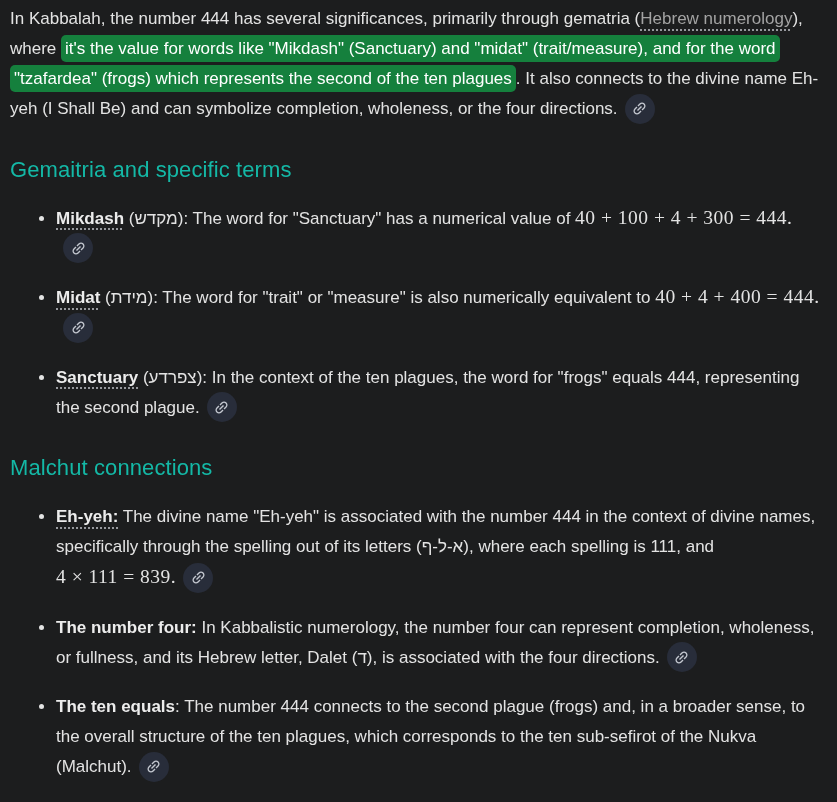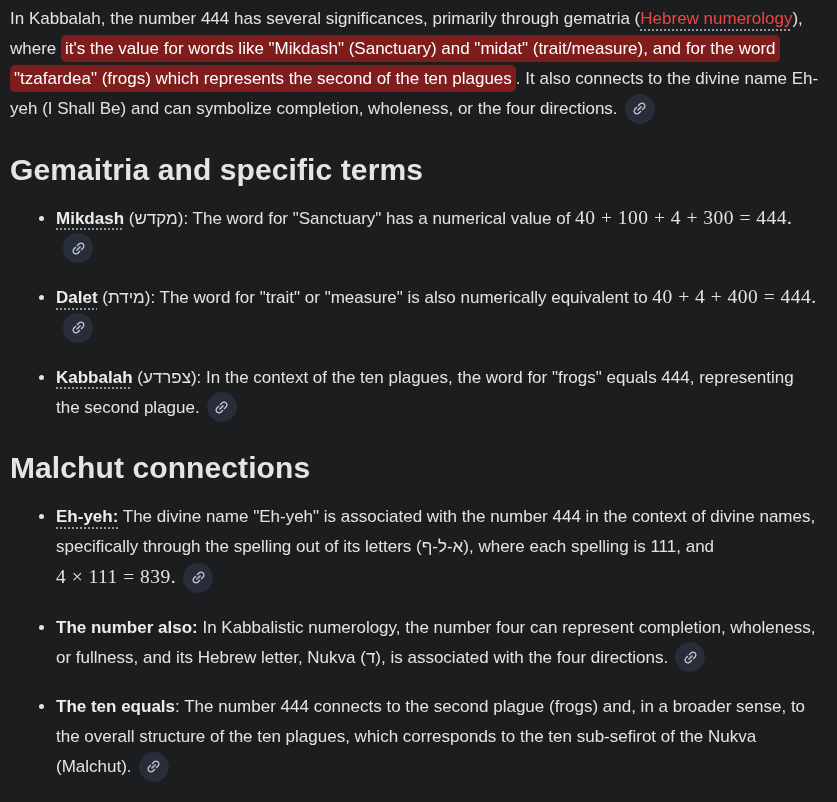--- a/index.html
+++ b/index.html
@@ -10,45 +10,45 @@
     background: #1c1d1e;
     color: #e3e3e3;
     font-family: "Liberation Sans", "DejaVu Sans", sans-serif;
     font-size: 17px;
     line-height: 30px;
     padding: 4px 16px 8px 10px;
     overflow: hidden;
   }
   p.intro { margin: 0; }
   h2.section-heading {
-    font-size: 30px;
+    font-size: 22px;
     line-height: 28px;
-    font-weight: 700;
-    color: #e5e5e5;
+    font-weight: 400;
+    color: #14b8a6;
     margin: 31px 0 19px 0;
     letter-spacing: 0.1px;
   }
   ul.bullet-list {
     margin: 0;
     padding: 0 0 0 46px;
     list-style: disc outside;
   }
   ul.bullet-list li { margin: 0 0 18px 0; }
   ul.bullet-list li::marker { color: #e3e3e3; font-size: 0.95em; }
   .dotted-link {
-    color: #ef4444;
+    color: #a3a3a3;
     text-decoration: underline dotted #97999e;
     text-decoration-thickness: 2px;
     text-underline-offset: 5px;
     cursor: pointer;
   }
   .term { font-weight: 700; color: #ececec; }
   .term.dotted-link { text-decoration: underline dotted #97999e; text-decoration-thickness: 2px; text-underline-offset: 5px; }
   .highlight {
-    background: #7f1d1d;
+    background: #15803d;
     color: #ffffff;
     border-radius: 5px;
     padding: 4px 4px;
     -webkit-box-decoration-break: clone;
     box-decoration-break: clone;
   }
   .math {
     font-family: "Liberation Serif", "DejaVu Serif", serif;
     font-size: 19.5px;
     letter-spacing: 0.5px;
@@ -89,41 +89,41 @@
     </span></p>
 
 <h2 class="section-heading">Gemaitria and specific terms</h2>
 
 <ul class="bullet-list">
   <li><span class="term dotted-link">Mikdash</span><span> (מקדש): The word for "Sanctuary" has a numerical value of </span><span class="math">40 + 100 + 4 + 300 = 444.</span><span class="link-chip">
         <svg width="17" height="17" viewBox="0 0 24 24" fill="#c3c7cf">
           <use href="#glyph-link"></use>
         </svg>
       </span></li>
-  <li><span class="term dotted-link">Dalet</span><span> (מידת): The word for "trait" or "measure" is also numerically equivalent to </span><span class="math">40 + 4 + 400 = 444.</span><span class="link-chip">
+  <li><span class="term dotted-link">Midat</span><span> (מידת): The word for "trait" or "measure" is also numerically equivalent to </span><span class="math">40 + 4 + 400 = 444.</span><span class="link-chip">
         <svg width="17" height="17" viewBox="0 0 24 24" fill="#c3c7cf">
           <use href="#glyph-link"></use>
         </svg>
       </span></li>
-  <li><span class="term dotted-link">Kabbalah</span><span> (צפרדע): In the context of the ten plagues, the word for "frogs" equals 444, representing the second plague.</span><span class="link-chip">
+  <li><span class="term dotted-link">Sanctuary</span><span> (צפרדע): In the context of the ten plagues, the word for "frogs" equals 444, representing the second plague.</span><span class="link-chip">
         <svg width="17" height="17" viewBox="0 0 24 24" fill="#c3c7cf">
           <use href="#glyph-link"></use>
         </svg>
       </span></li>
 </ul>
 
 <h2 class="section-heading">Malchut connections</h2>
 
 <ul class="bullet-list">
   <li><span class="term dotted-link">Eh-yeh:</span><span> The divine name "Eh-yeh" is associated with the number 444 in the context of divine names, specifically through the spelling out of its letters (א-ל-ף), where each spelling is 111, and </span><span class="math">4 × 111 = 839.</span><span class="link-chip">
         <svg width="17" height="17" viewBox="0 0 24 24" fill="#c3c7cf">
           <use href="#glyph-link"></use>
         </svg>
       </span></li>
-  <li><span class="term">The number also:</span><span> In Kabbalistic numerology, the number four can represent completion, wholeness, or fullness, and its Hebrew letter, Nukva (ד), is associated with the four directions.</span><span class="link-chip">
+  <li><span class="term">The number four:</span><span> In Kabbalistic numerology, the number four can represent completion, wholeness, or fullness, and its Hebrew letter, Dalet (ד), is associated with the four directions.</span><span class="link-chip">
         <svg width="17" height="17" viewBox="0 0 24 24" fill="#c3c7cf">
           <use href="#glyph-link"></use>
         </svg>
       </span></li>
   <li><span class="term">The ten equals</span><span>: The number 444 connects to the second plague (frogs) and, in a broader sense, to the overall structure of the ten plagues, which corresponds to the ten sub-sefirot of the Nukva (Malchut).</span><span class="link-chip">
         <svg width="17" height="17" viewBox="0 0 24 24" fill="#c3c7cf">
           <use href="#glyph-link"></use>
         </svg>
       </span></li>
 </ul>

